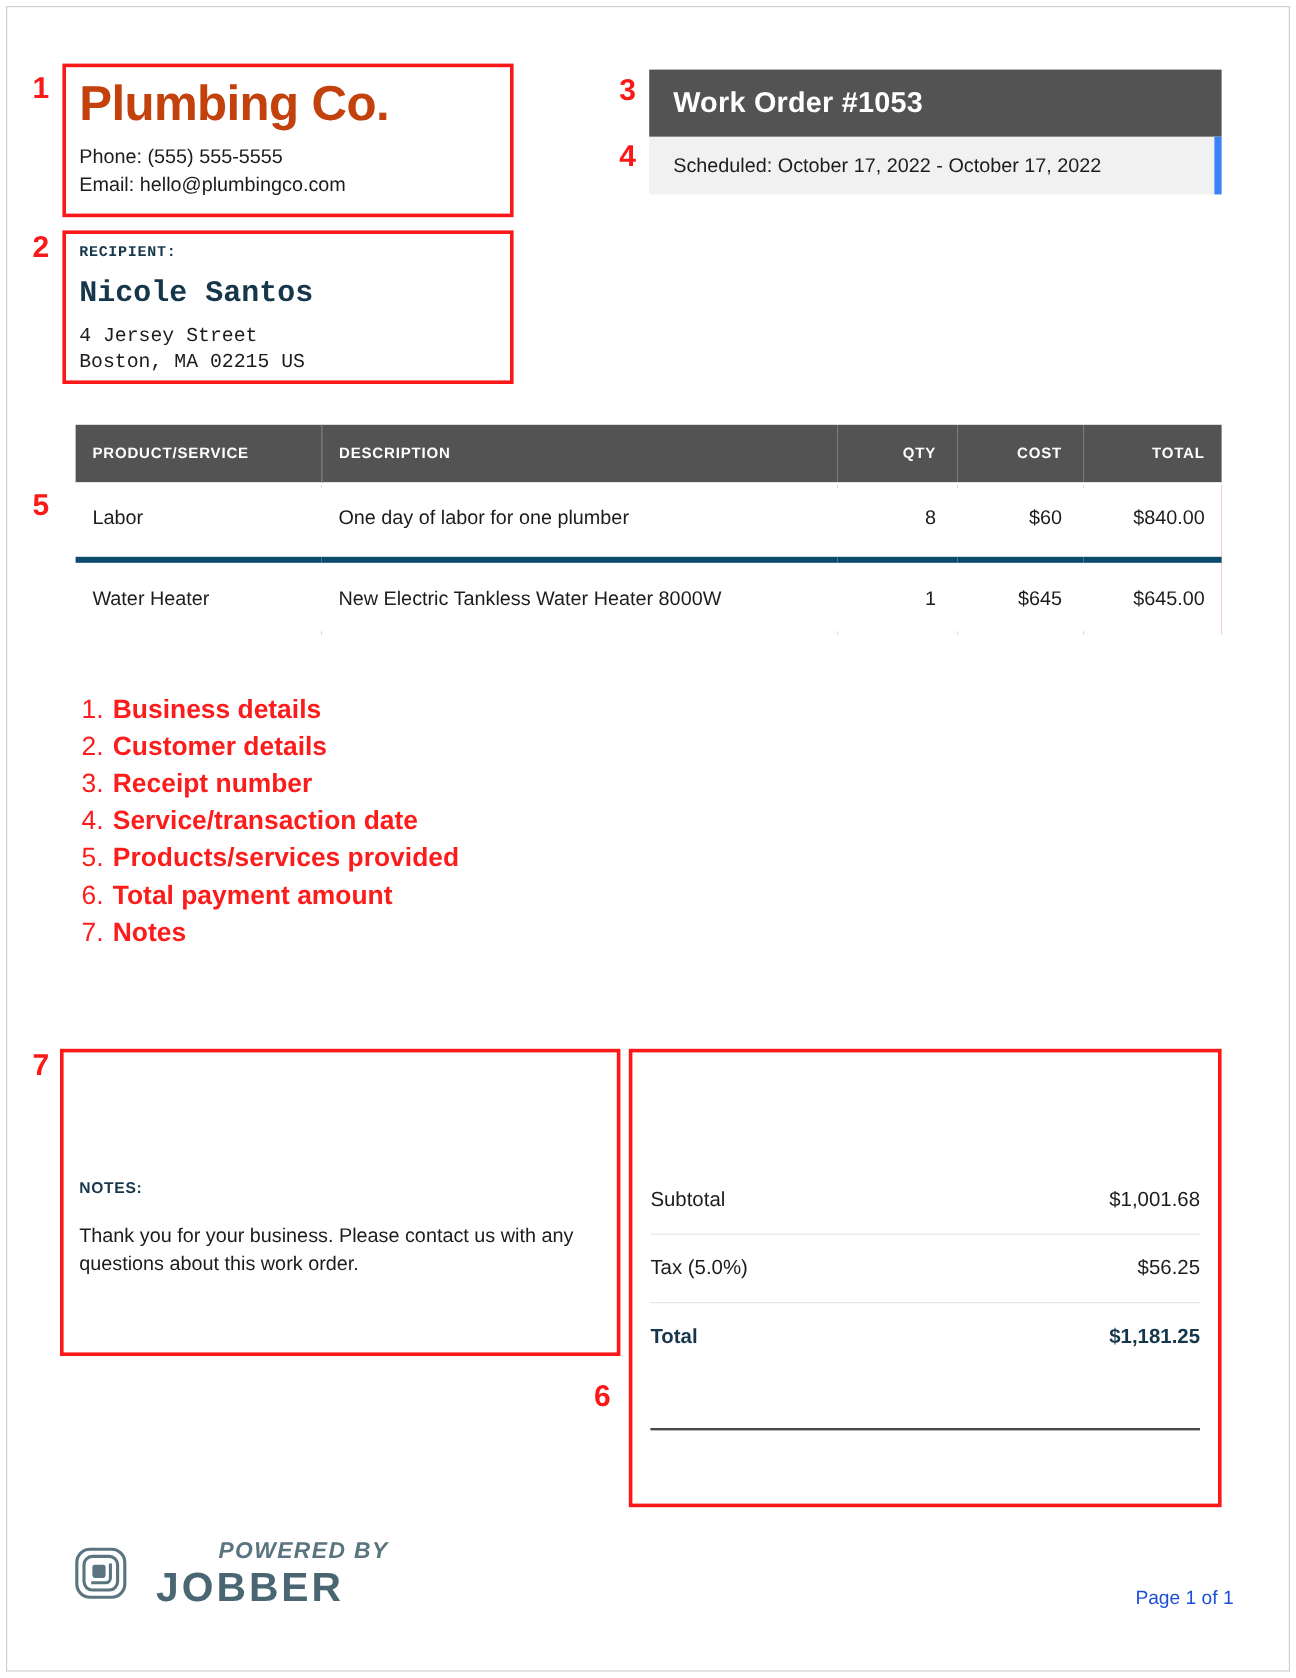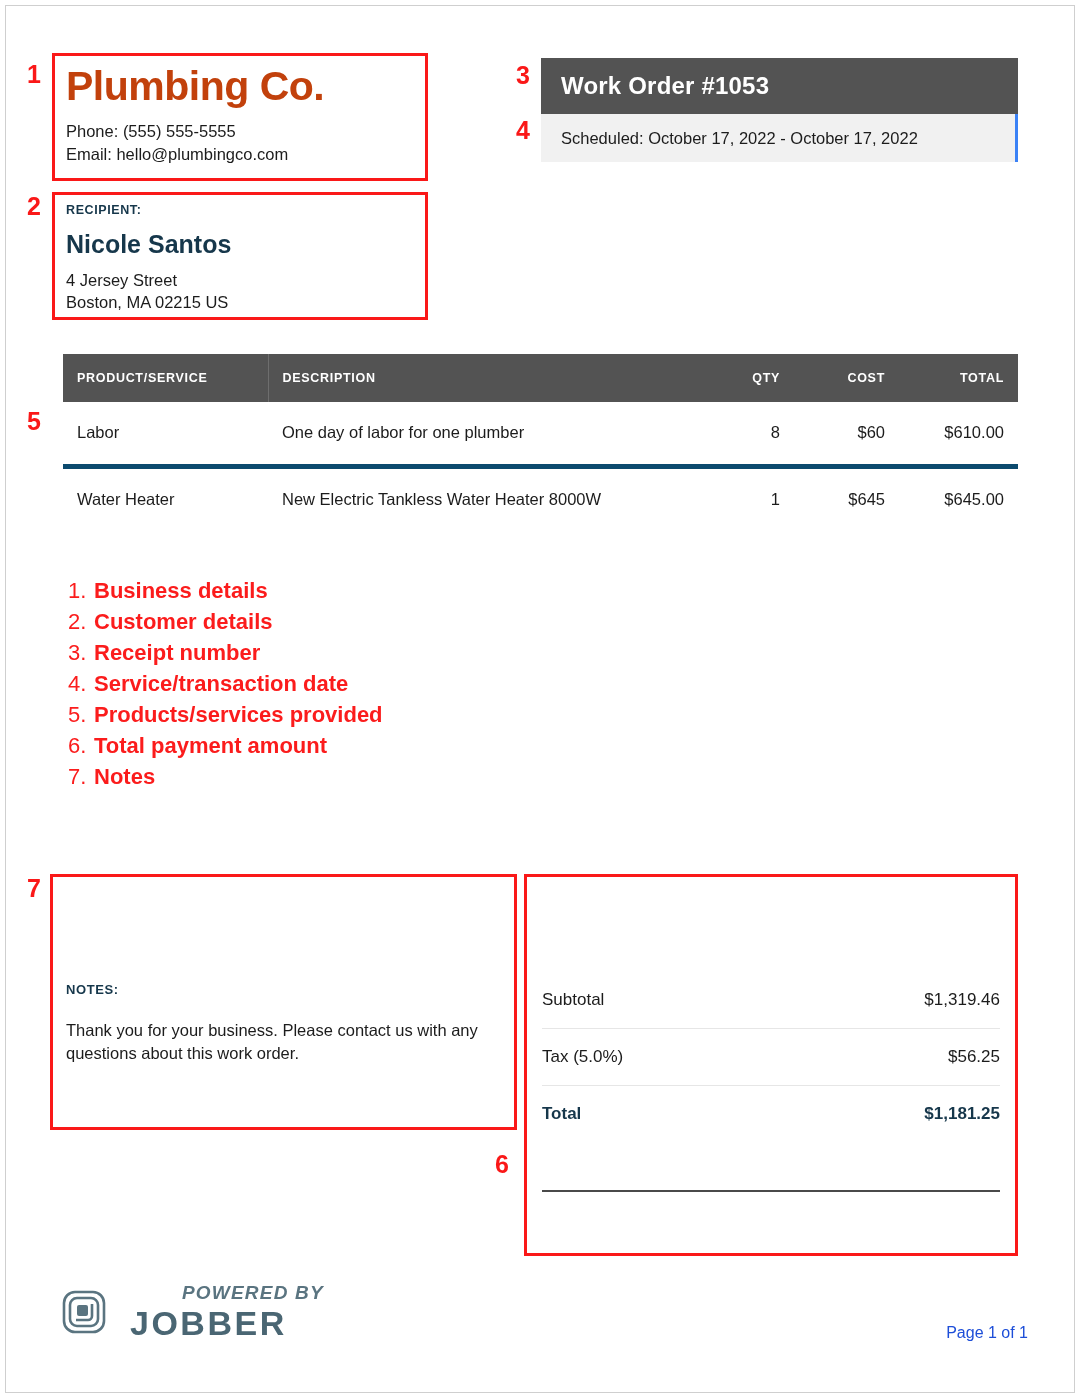--- a/index.html
+++ b/index.html
@@ -72,20 +72,21 @@
 
   
   #recip-block {
     position: absolute;
     left: 52px;
     top: 192px;
     width: 402px;
     height: 128px;
     box-sizing: border-box;
     padding: 11px 14px 0 14px;
+    font-family: Liberation Mono, monospace;
   }
   #recip-label {
     font-size: 12.5px;
     font-weight: bold;
     color: #16374b;
     letter-spacing: 0.6px;
     margin-bottom: 14px;
   }
   #recip-name {
     font-size: 25px;
@@ -119,21 +120,21 @@
     font-weight: bold;
     letter-spacing: 0.2px;
   }
   #wo-sched {
     position: absolute;
     left: 541px;
     top: 114px;
     width: 477px;
     height: 48px;
     background: #f1f1f1;
-    border-right: 3px solid #3b82f6;
+    border-right: 6px solid #3b82f6;
     box-sizing: border-box;
     display: flex;
     align-items: center;
     padding-left: 20px;
   }
   #wo-sched-text {
     font-size: 16.5px;
     color: #1c1c1c;
   }
 
@@ -363,21 +364,21 @@
           <th class="c-cost">COST</th>
           <th class="c-total">TOTAL</th>
         </tr>
       </thead>
       <tbody>
         <tr>
           <td class="c-prod">Labor</td>
           <td class="c-desc">One day of labor for one plumber</td>
           <td class="c-qty">8</td>
           <td class="c-cost">$60</td>
-          <td class="c-total">$610.00</td>
+          <td class="c-total">$840.00</td>
         </tr>
         <tr>
           <td class="c-prod">Water Heater</td>
           <td class="c-desc">New Electric Tankless Water Heater 8000W</td>
           <td class="c-qty">1</td>
           <td class="c-cost">$645</td>
           <td class="c-total">$645.00</td>
         </tr>
       </tbody>
     </table>
@@ -422,21 +423,21 @@
       <div id="notes-text">Thank you for your business. Please contact us with any questions about this work order.</div>
     </div>
   </div>
 
   <div class="anno-num" style="left:495px; top:1152px;">6</div>
   <div class="anno-box" style="left:524px; top:874px; width:494px; height:382px;"></div>
   <div id="totals-block">
     <div id="totals-rows">
       <div class="tot-row">
         <span>Subtotal</span>
-        <span>$1,319.46</span>
+        <span>$1,001.68</span>
       </div>
       <div class="tot-row">
         <span>Tax (5.0%)</span>
         <span>$56.25</span>
       </div>
       <div class="tot-row last">
         <span>Total</span>
         <span>$1,181.25</span>
       </div>
     </div>

